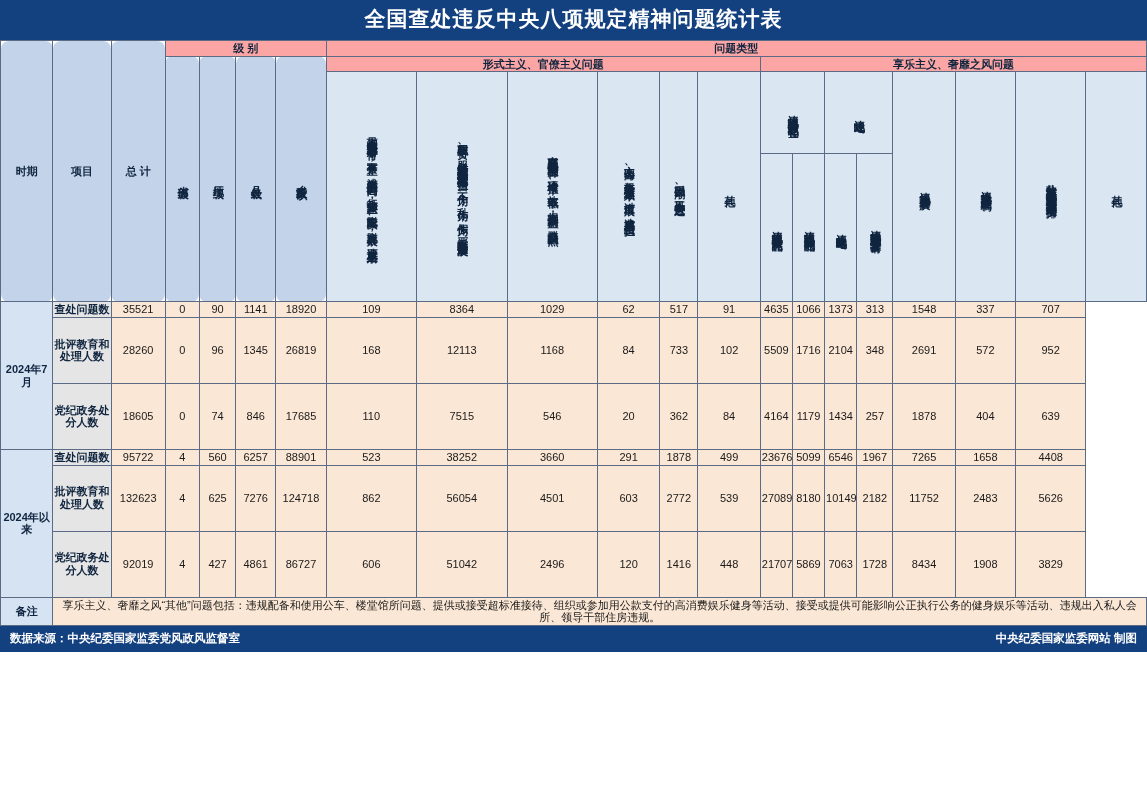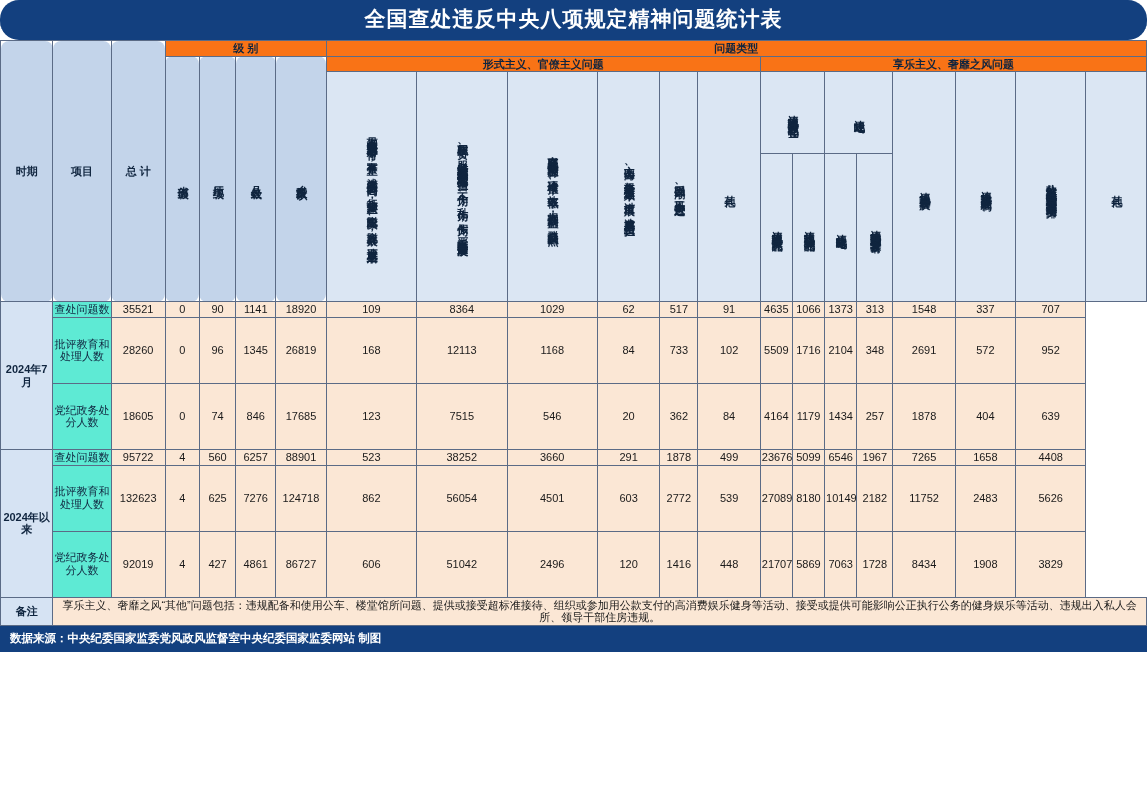--- a/index.html
+++ b/index.html
@@ -13,21 +13,20 @@
   .page{width:1147px;height:795px;position:relative;box-sizing:border-box;}
 
   
   .title-bar{
     height:38px;
     background:#13407f;
     color:#ffffff;
     display:flex;align-items:center;justify-content:center;
     font-size:21px;font-weight:bold;letter-spacing:1px;
     border-bottom:2px solid #13407f;
-    border-radius:19px;
   }
 
   
   table.main{
     border-collapse:collapse;
     width:1147px;
     table-layout:fixed;
   }
   table.main td, table.main th{
     border:1px solid #5b6b86;
@@ -44,21 +43,21 @@
     font-weight:bold;
     color:#10253f;
     border-radius:8px;
   }
   .hd2{
     background:#dbe6f3;
     font-weight:bold;
     color:#10253f;
   }
   .hd-top{
-    background:#f97316;
+    background:#fca5a5;
     font-weight:bold;
     color:#10253f;
     font-size:13px;
     margin-top:44px;
   }
   .vert{
     writing-mode:vertical-rl;
     text-orientation:upright;
     white-space:normal;
     letter-spacing:1px;
@@ -73,22 +72,22 @@
   }
 
   
   .period{
     background:#d6e3f3;
     font-weight:bold;
     font-size:12px;
     color:#10253f;
   }
   .item{
-    background:#5eead4;
-    font-weight:normal;
+    background:#e5e5e5;
+    font-weight:bold;
     font-size:11px;
     color:#10253f;
     margin-top:19px;
   }
   .num{
     background:#fbe7d5;
     font-size:12px;
     color:#1a1a1a;
   }
 
@@ -105,21 +104,21 @@
     font-size:12px;
     line-height:1.6;
     padding:4px 8px;
     color:#1a1a1a;
   }
 
   .footer{
     height:26px;
     background:#13407f;
     color:#ffffff;
-    display:flex;align-items:center;
+    display:flex;align-items:center;justify-content:space-between;
     padding:0 10px;
     font-size:11.5px;
     box-sizing:border-box;
     font-weight:bold;
   }
   .thick-top td{border-top:2px solid #3b5275;}
 </style>
 </head>
 <body>
 
@@ -318,21 +317,21 @@
         <td class="num">572</td>
         <td class="num">952</td>
       </tr>
       <tr>
         <td class="item" style="height:66px">党纪政务处分人数</td>
         <td class="num">18605</td>
         <td class="num">0</td>
         <td class="num">74</td>
         <td class="num">846</td>
         <td class="num">17685</td>
-        <td class="num">123</td>
+        <td class="num">110</td>
         <td class="num">7515</td>
         <td class="num">546</td>
         <td class="num">20</td>
         <td class="num">362</td>
         <td class="num">84</td>
         <td class="num">4164</td>
         <td class="num">1179</td>
         <td class="num">1434</td>
         <td class="num">257</td>
         <td class="num">1878</td>

